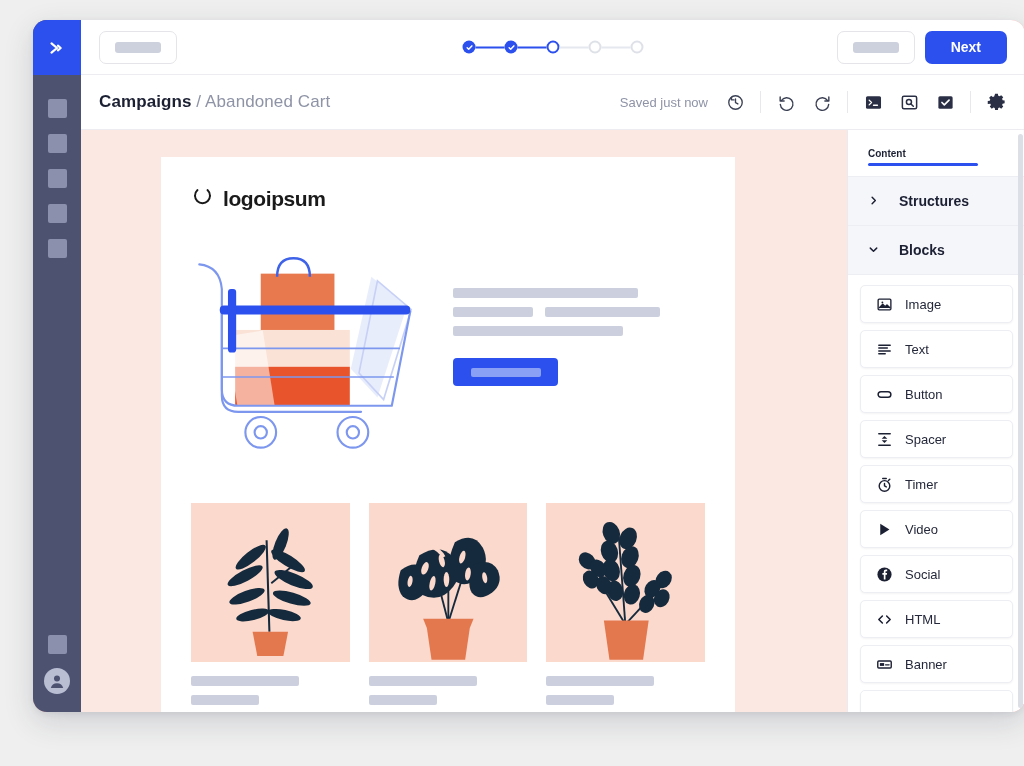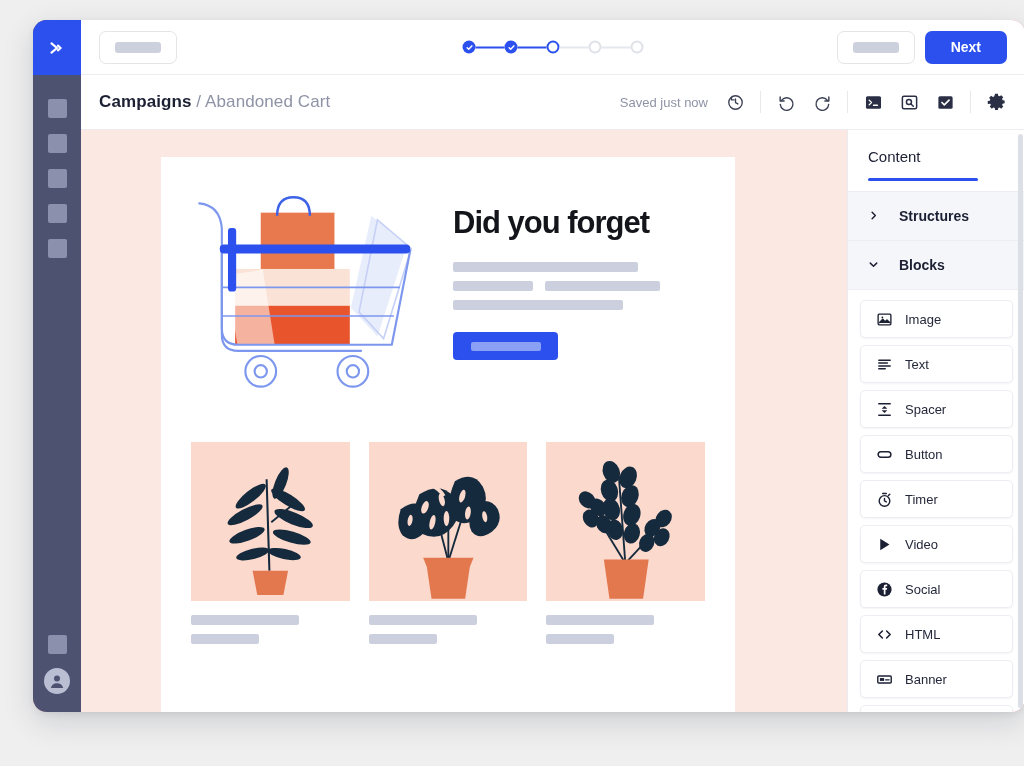--- a/index.html
+++ b/index.html
@@ -129,21 +129,21 @@
   
   .panel {
     width: 178px; flex: 0 0 178px; background: #fff;
     border-left: 1px solid #eaeaef;
     display: flex; flex-direction: column; min-height: 0;
     position: relative;
   }
   .panel-tab {
     padding: 18px 20px 0 20px;
   }
-  .panel-tab-label { font-size: 15px; font-weight: normal; color: #1c2033; padding-bottom: 13px; }
+  .panel-tab-label { font-size: 10px; font-weight: bold; color: #1c2033; padding-bottom: 4px; }
   .panel-tab-underline { height: 3px; background: #2b50ed; width: 110px; border-radius: 2px; }
   .accordion {
     display: flex; align-items: center; gap: 20px;
     padding: 15px 20px; border-top: 1px solid #eceef3; border-bottom: 1px solid #eceef3;
     background: #f5f6fa; cursor: pointer;
   }
   .accordion + .accordion { border-top: none; }
   .accordion-label { font-size: 14px; font-weight: bold; color: #1c2033; }
   .blocks { flex: 1; overflow: hidden; padding: 10px 12px 0 12px; }
   .block {
@@ -290,20 +290,30 @@
             </svg>
           </span>
         </div>
       </div>
 
       <div class="body-split">
 
         <div class="canvas">
           <div class="email">
 
+            <div class="logo-row">
+              <span>
+                <svg width="23" height="23" viewBox="0 0 24 24" fill="none" stroke="#1a1a1a" stroke-width="2" stroke-linecap="round">
+                  <path d="M4.2 11.2a7.8 7.8 0 0 0 15.6 0"></path>
+                  <path d="M4.2 11.2a7.8 7.8 0 0 1 2.6-5.9"></path>
+                  <path d="M19.8 11.2a7.8 7.8 0 0 0-2.6-5.9"></path>
+                </svg>
+              </span>
+              <span class="logo-word">logoipsum</span>
+            </div>
 
             <div class="hero">
 
               <div class="hero-art">
                 <svg viewBox="0 0 230 210" width="100%" height="215">
 
                   <g opacity=".38">
                     <path d="M170 30 L205 58 L176 148 L150 120 Z" fill="#c3d0f7"></path>
                     <path d="M176 34 L209 62 L182 150 L158 124 Z" fill="none" stroke="#6d87e8" stroke-width="1.6"></path>
                   </g>
@@ -325,21 +335,20 @@
 
                   <circle cx="62" cy="182" r="15" fill="none" stroke="#7d97ef" stroke-width="2.1"></circle>
                   <circle cx="62" cy="182" r="6" fill="none" stroke="#7d97ef" stroke-width="2.1"></circle>
                   <circle cx="152" cy="182" r="15" fill="none" stroke="#7d97ef" stroke-width="2.1"></circle>
                   <circle cx="152" cy="182" r="6" fill="none" stroke="#7d97ef" stroke-width="2.1"></circle>
                 </svg>
               </div>
 
               <div class="hero-copy">
                 <div class="headline">
-                  <div>Did you forget</div>
                 </div>
 
                 <div class="ph-row">
                   <div class="ph" style="width:185px"></div>
                 </div>
                 <div class="ph-row">
                   <div class="ph" style="width:80px"></div>
                   <div class="ph" style="width:115px"></div>
                 </div>
                 <div class="ph-row">
@@ -502,41 +511,41 @@
                     <path d="M4 10h12"></path>
                     <path d="M4 14h16"></path>
                     <path d="M4 18h9"></path>
                 </svg>
               </span>
               <span class="block-label">Text</span>
             </div>
 
             <div class="block">
               <span class="block-ico">
+                <svg width="17" height="17" viewBox="0 0 24 24" fill="none" stroke="#1c2033" stroke-width="2.1">
+                  <rect x="3" y="8" width="18" height="8" rx="4"></rect>
+                </svg>
+              </span>
+              <span class="block-label">Button</span>
+            </div>
+
+            <div class="block">
+              <span class="block-ico">
                 <svg width="17" height="17" viewBox="0 0 24 24" stroke="#1c2033" stroke-width="2" stroke-linecap="round" fill="#1c2033">
                   <path d="M4 4h16" stroke-width="2.2"></path>
                     <path d="M4 20h16" stroke-width="2.2"></path>
                   <path d="M12 7l4 4h-8z" stroke="none"></path>
                     <path d="M12 17l-4-4h8z" stroke="none"></path>
                 </svg>
               </span>
               <span class="block-label">Spacer</span>
             </div>
 
             <div class="block">
               <span class="block-ico">
-                <svg width="17" height="17" viewBox="0 0 24 24" fill="none" stroke="#1c2033" stroke-width="2.1">
-                  <rect x="3" y="8" width="18" height="8" rx="4"></rect>
-                </svg>
-              </span>
-              <span class="block-label">Button</span>
-            </div>
-
-            <div class="block">
-              <span class="block-ico">
                 <svg width="17" height="17" viewBox="0 0 24 24" fill="none" stroke="#1c2033" stroke-width="2" stroke-linecap="round">
                   <circle cx="12" cy="14" r="7.5"></circle>
                     <path d="M12 10.5V14l2.5 1.5"></path>
                   <path d="M9.5 3.5h5"></path>
                     <path d="M17.5 6.5l2-2"></path>
                 </svg>
               </span>
               <span class="block-label">Timer</span>
             </div>
 

